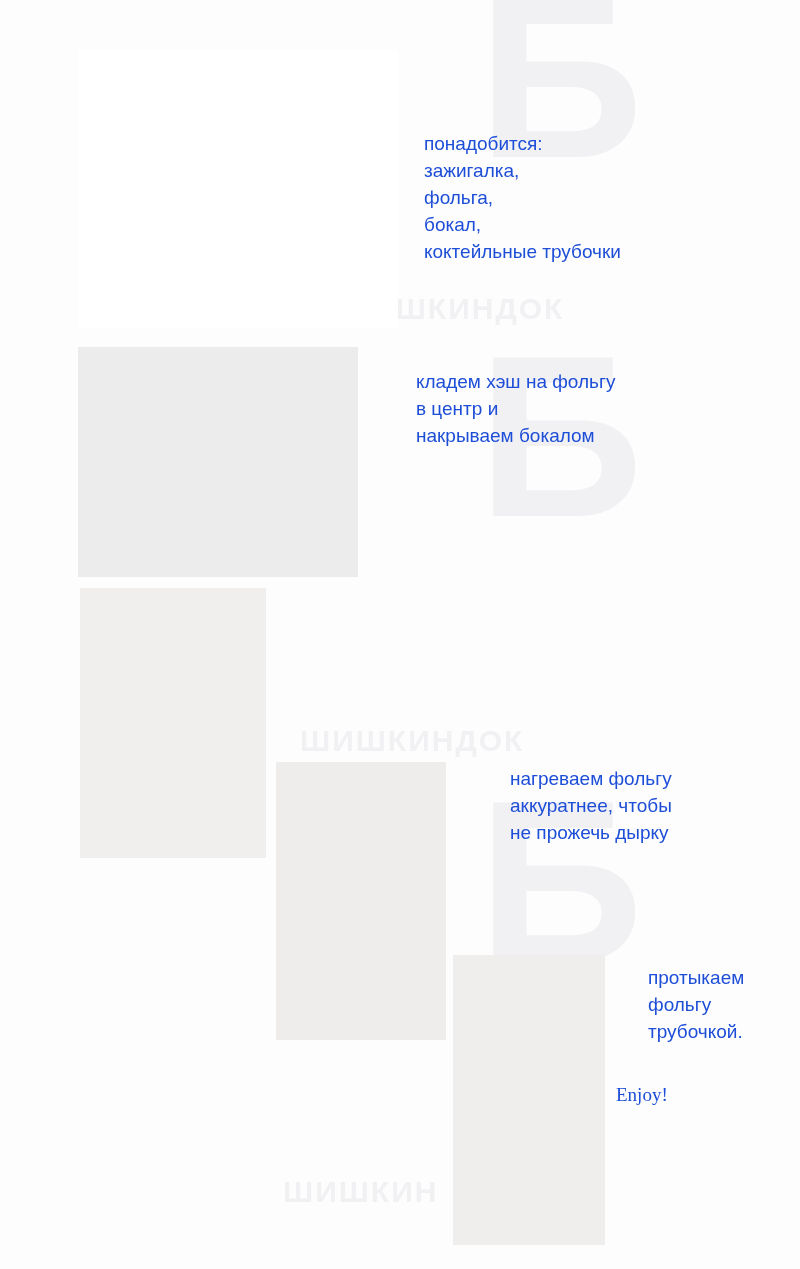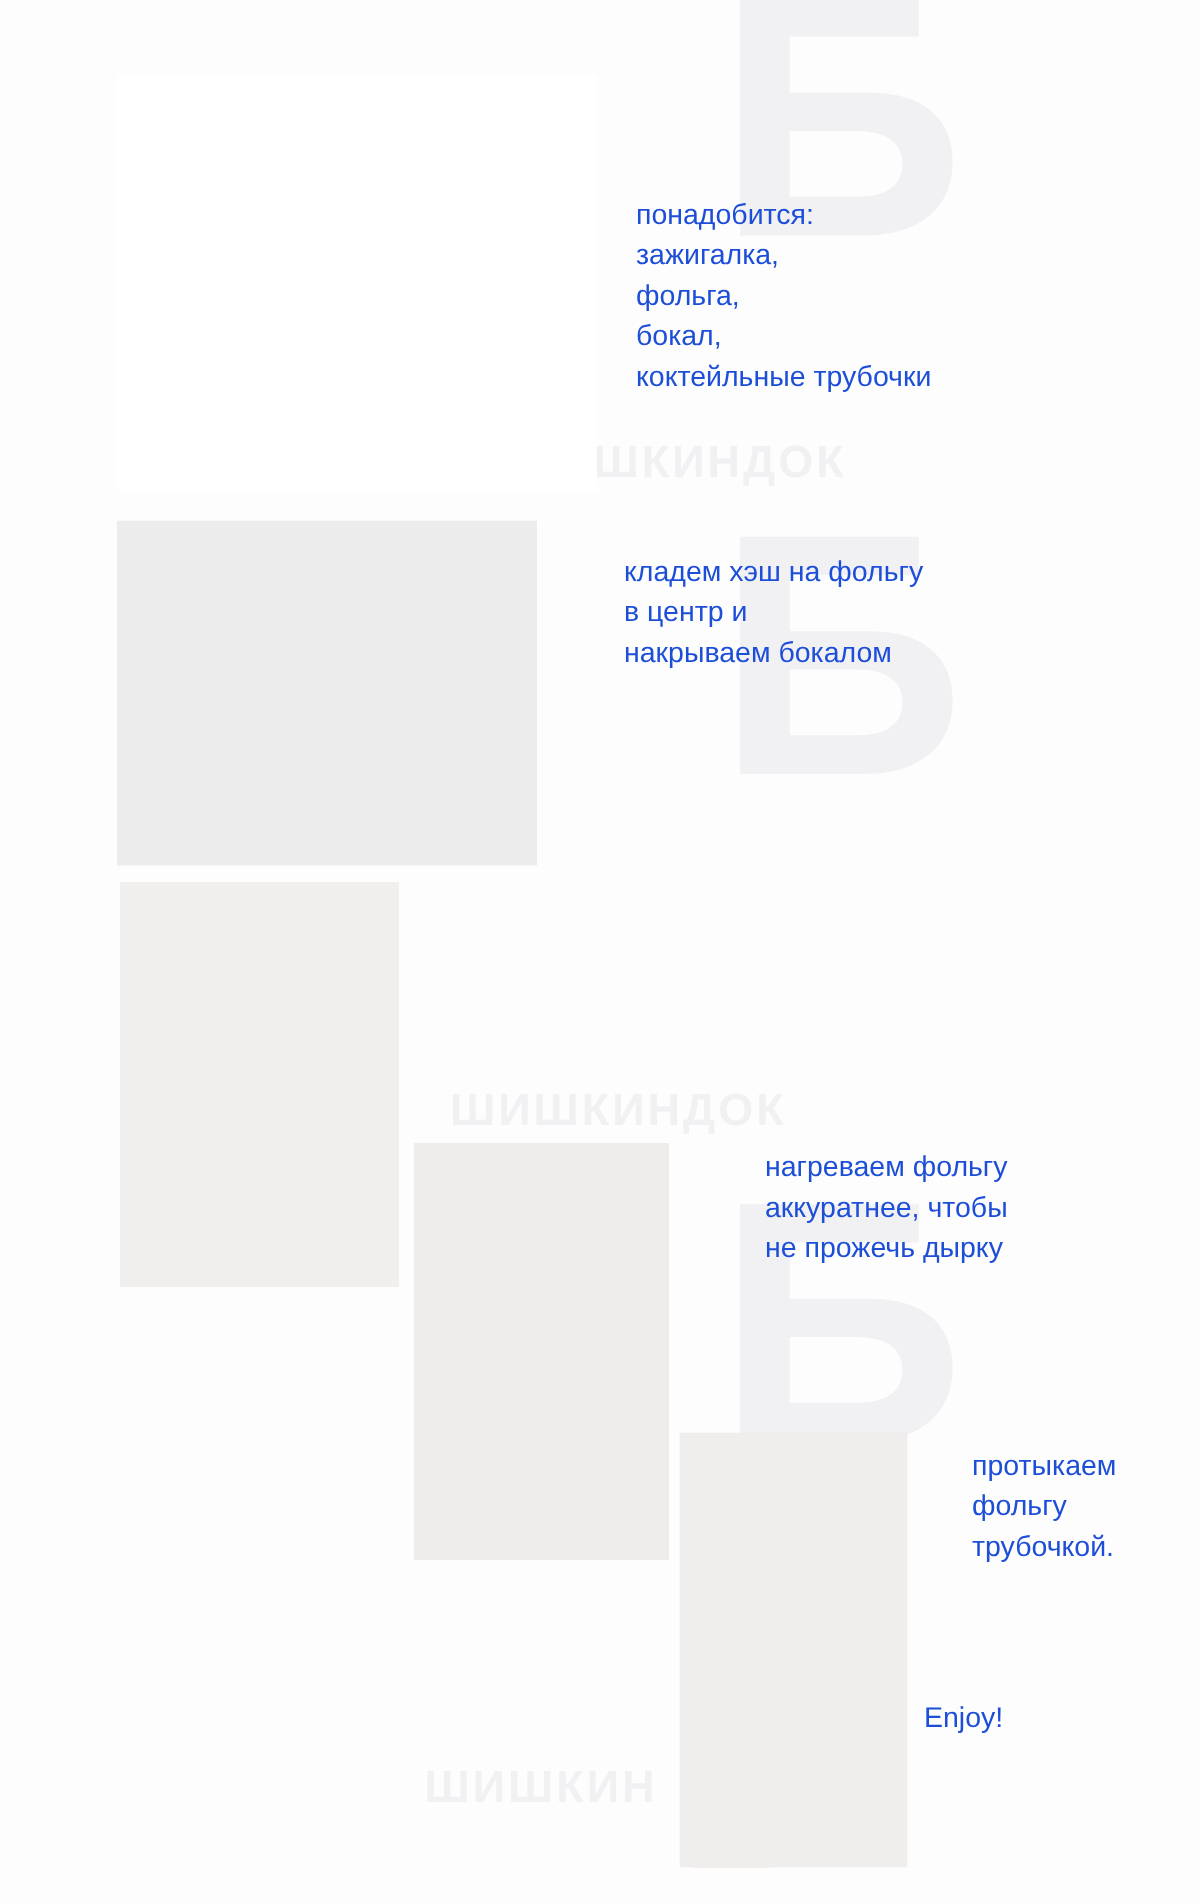--- a/index.html
+++ b/index.html
@@ -326,15 +326,15 @@
         <path d="M30 244 C44 238, 58 242, 62 252"></path>
       </g>
       <path d="M12 258 C30 264, 50 272, 60 290 L8 290 Z" fill="#dcb094"></path>
     </svg>
   </div>
 
   <div class="caption" style="left:648px; top:964px; width:180px;">протыкаем
 фольгу
 трубочкой.</div>
 
-  <div class="caption" style="left:616px; top:1132px; width:180px;">Enjoy!</div>
+  <div class="caption" style="left:616px; top:1081px; width:180px;font-family:Liberation Serif, serif;">Enjoy!</div>
 
 </div>
 
 </body></html>

